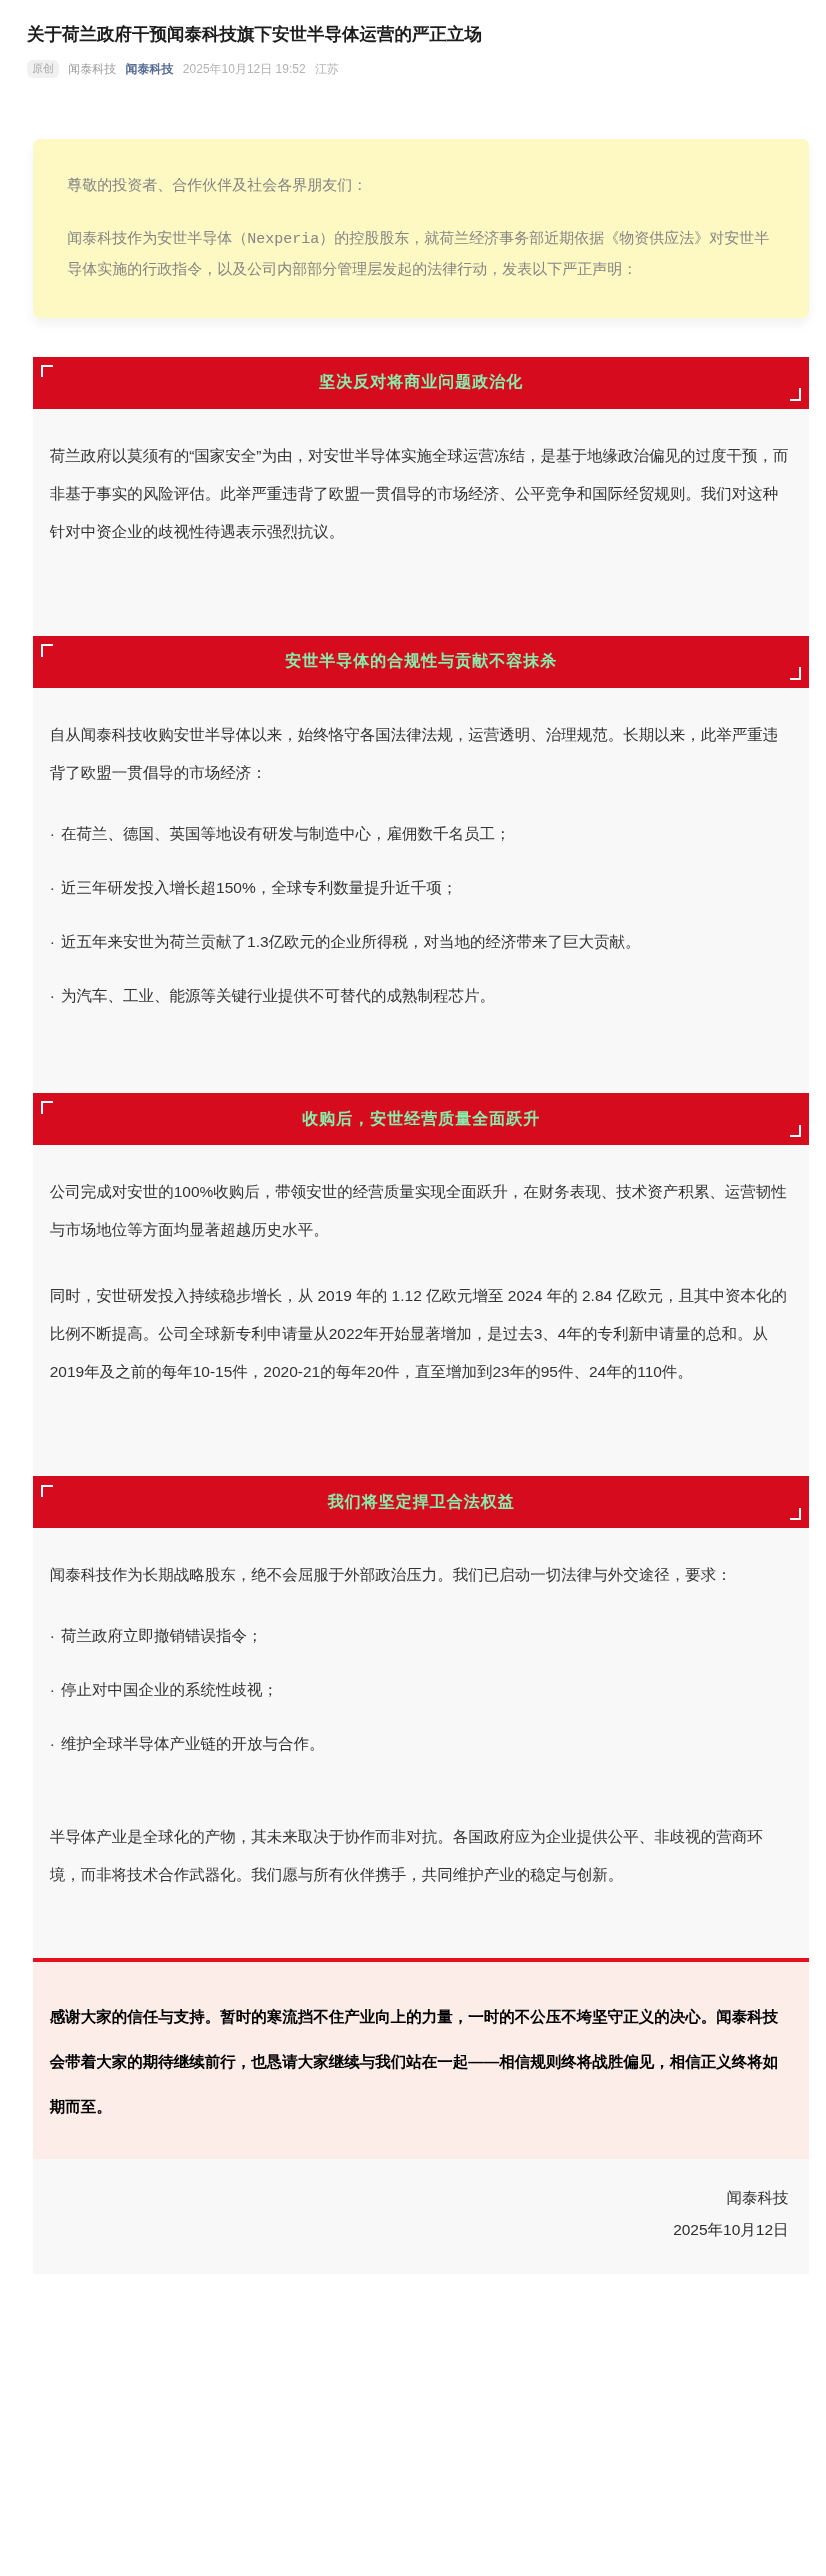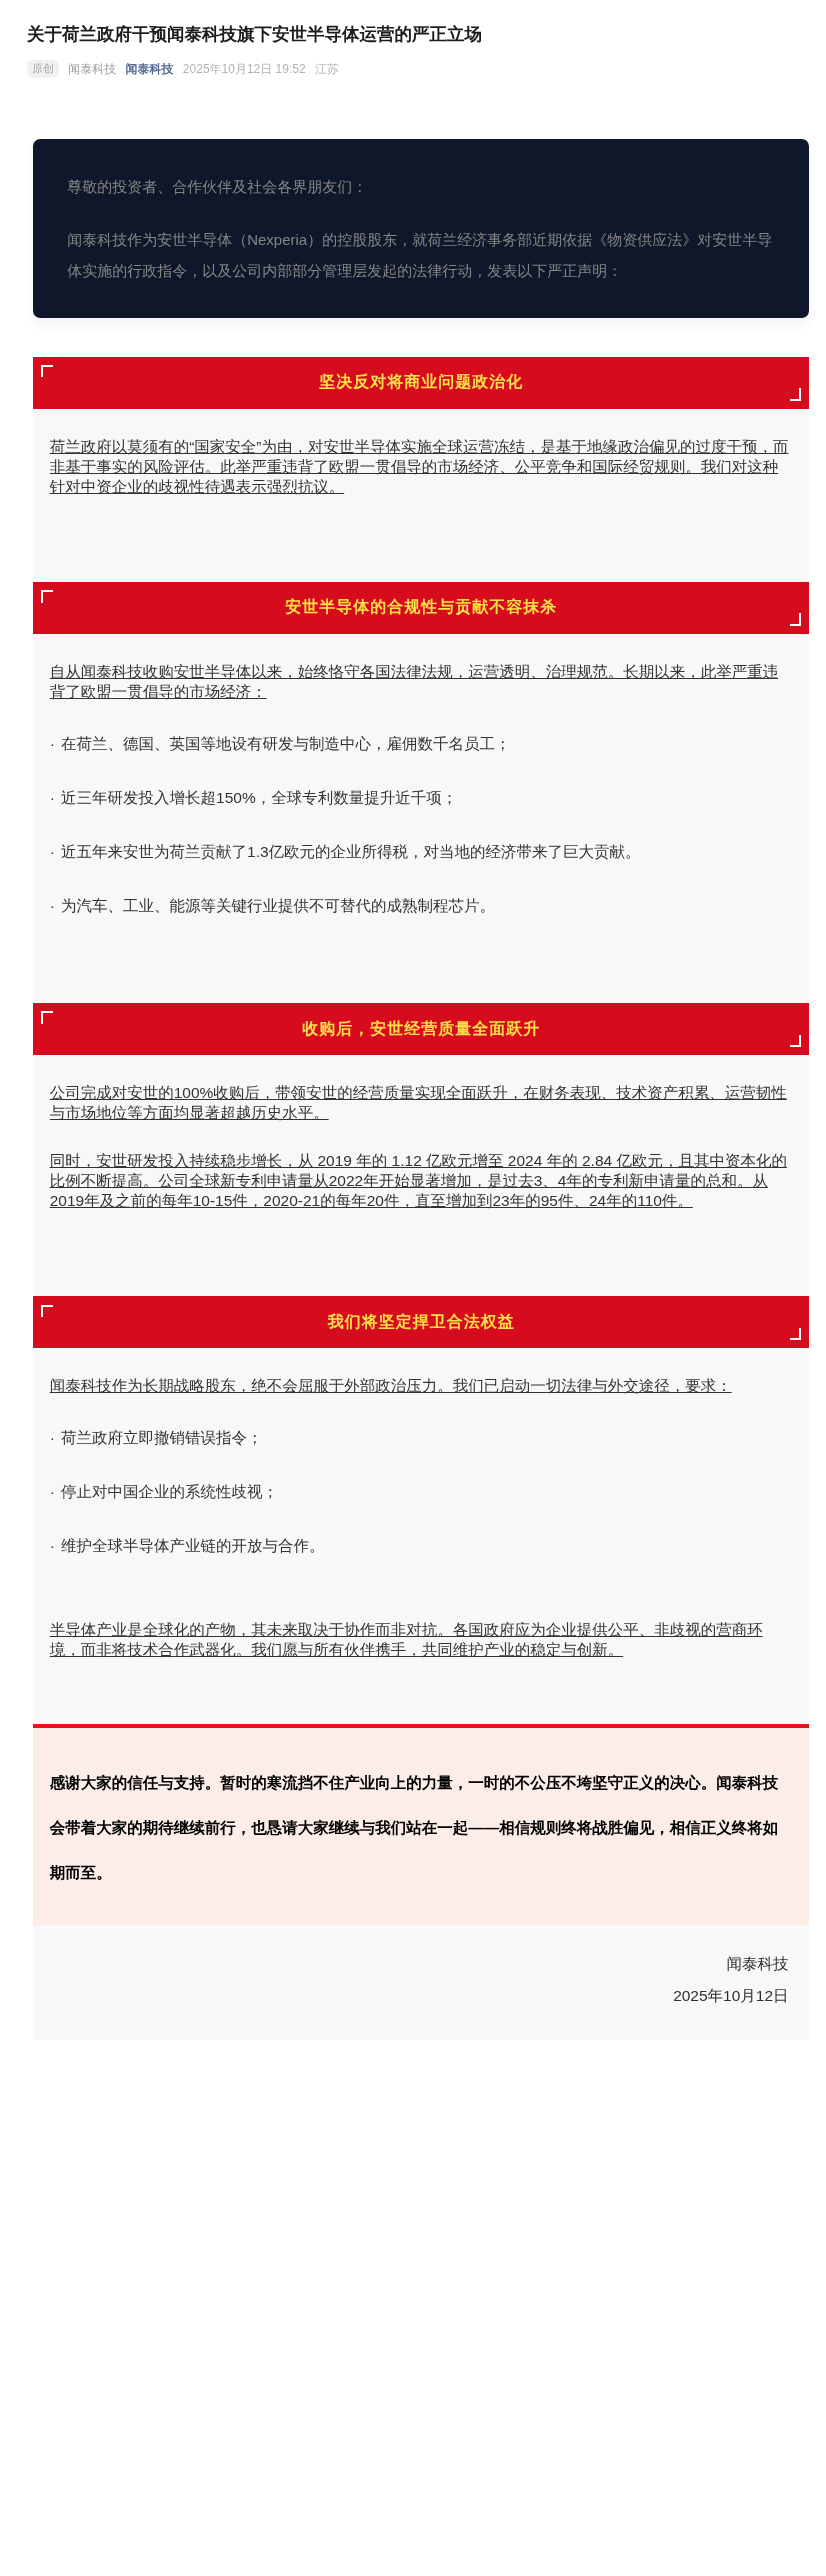--- a/index.html
+++ b/index.html
@@ -18,42 +18,42 @@
   .meta { margin-top:13.4px; display:flex; align-items:center; gap:9.3px; font-size:12px; white-space:nowrap; }
   .badge { background:#f1f1f1; color:#a8a8a8; padding:2.1px 5.2px; border-radius:6px; font-size:10.8px; }
   .meta-author { color:#9c9c9c; }
   .meta-account { color:#576b95; font-weight:bold; cursor:pointer; }
   .meta-datetime { color:#b2b2b2; }
   .meta-location { color:#b2b2b2; }
 
   .content { margin-left:6.2px; width:776px; }
 
   .intro-box {
-    margin-top:61px; background:#0f172a; border-radius:7.2px;
+    margin-top:61px; background:#fef9c3; border-radius:7.2px;
     box-shadow:0 6.2px 10.3px rgba(0,0,0,0.05);
-    padding:32px 34px; font-size:15px; color:#858585; line-height:31px;
+    padding:32px 34px; font-size:15px; color:#858585; line-height:31px;font-family:Liberation Mono, monospace;
   }
   .intro-greeting { margin:0 0 21.6px 0; }
   .intro-statement { margin:0; }
 
   .main { margin-top:39px; background:#f8f8f8; padding-bottom:28px; }
 
   .banner {
     height:52px; background:#d60b1e; position:relative;
     display:flex; align-items:center; justify-content:center; margin-top:52px;
   }
   .section:first-of-type .banner { margin-top:0; }
-  .banner-title { color:#fde047; font-size:16px; font-weight:bold; letter-spacing:1px; }
+  .banner-title { color:#86efac; font-size:16px; font-weight:bold; letter-spacing:1px; }
   .corner-tl { position:absolute; top:8.2px; left:8.2px; width:11.3px; height:12.4px;
     border-left:2.6px solid #fff; border-top:2.6px solid #fff; }
   .corner-br { position:absolute; bottom:8.2px; right:8.2px; width:11.3px; height:12.4px;
     border-right:2.6px solid #fff; border-bottom:2.6px solid #fff; }
 
   .section-body { padding:28px 20.6px 5.2px 16.5px; font-size:15.5px; color:#333333; }
-  .para { margin:0 0 28px 0; line-height:20px;text-decoration:underline; }
+  .para { margin:0 0 28px 0; line-height:38px; }
   .bullet { display:flex; line-height:28px; margin:0 0 26px 0; }
   .bullet .dot { margin-right:6.2px; }
 
   .closing-box {
     margin-top:31px; border-top:4.1px solid #e8121f; background:#fcede9;
     padding:32px 23px 30px 16.5px;
   }
   .closing-text { margin:0; color:#000000; font-weight:bold; font-size:15.5px; line-height:45px; }
 
   .signature { margin-top:23px; padding-right:20.6px; text-align:right; font-size:15.5px; color:#2e2e2e; line-height:32px; }

